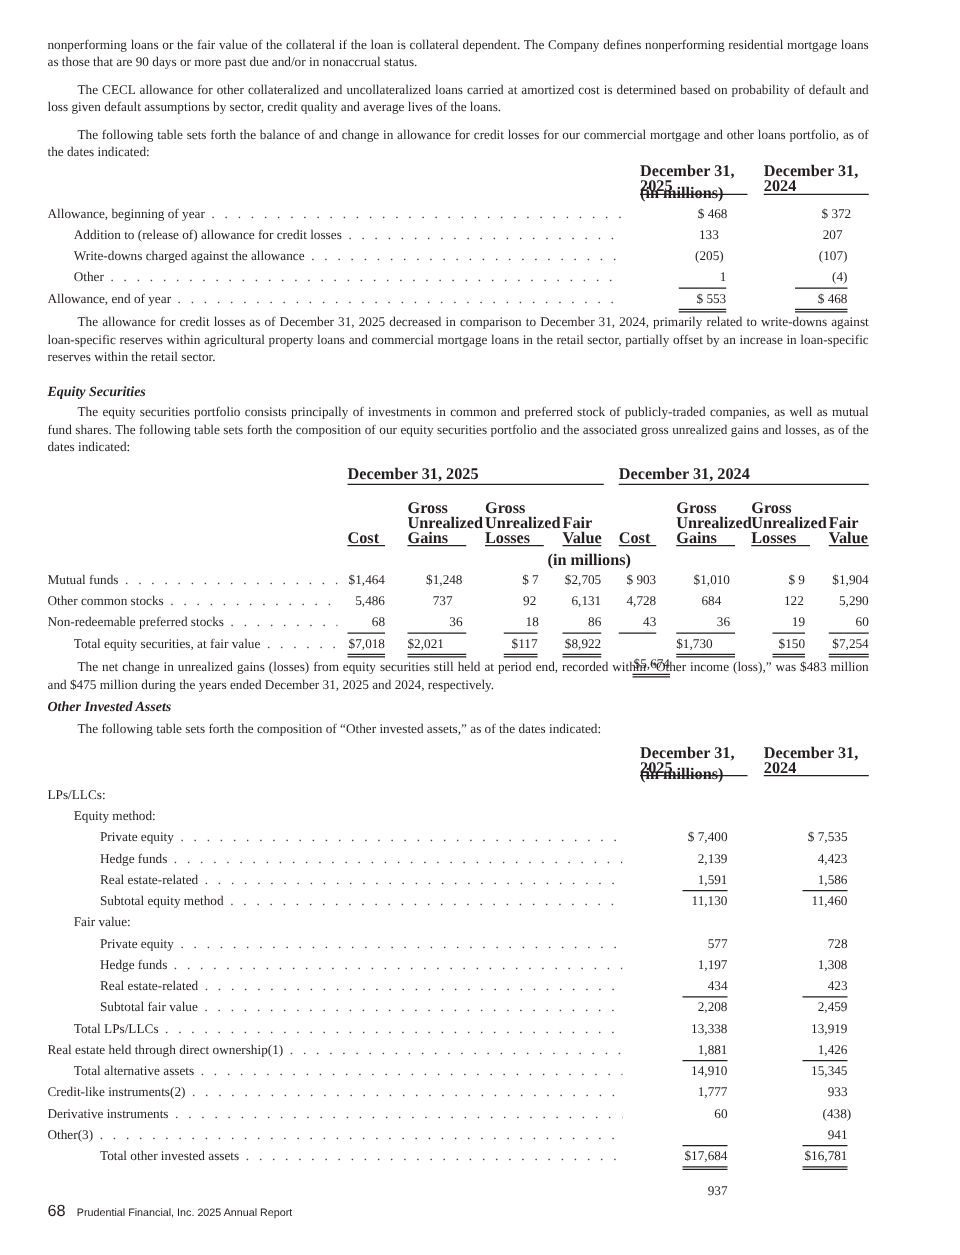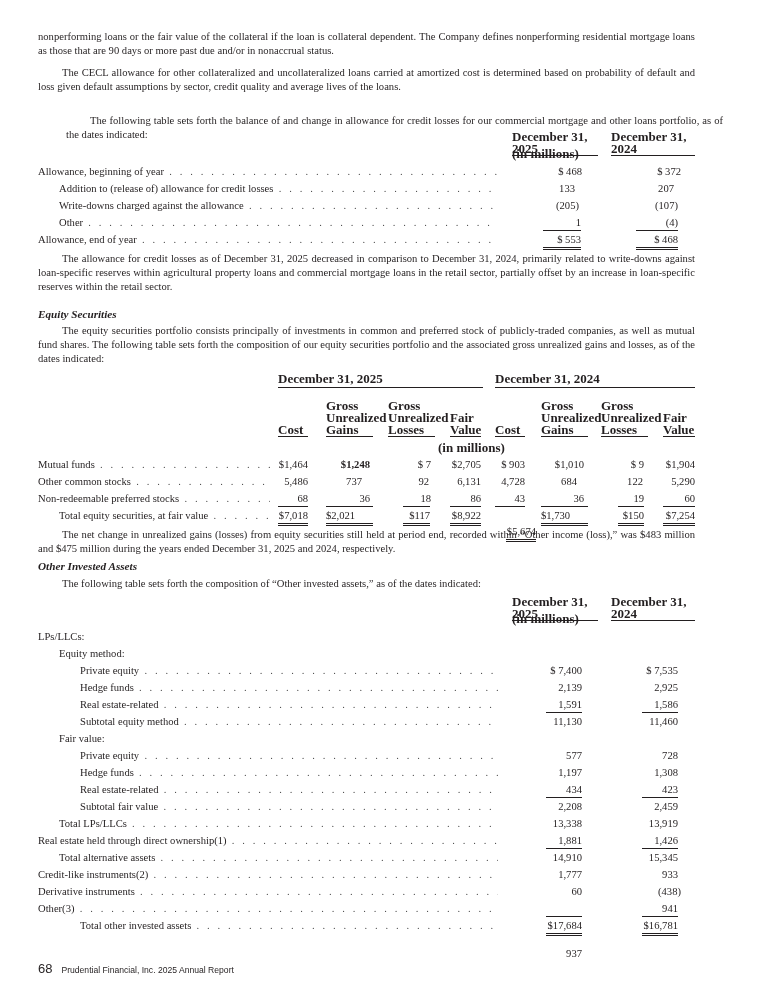--- a/index.html
+++ b/index.html
@@ -22,21 +22,21 @@
   .footer .pg { font-size:13px; margin-right:6px; }
   .footer .tx { font-size:8.6px; }
 </style>
 </head>
 <body>
 
 <div class="page">
 
   <p class="abs" style="top:30px;">nonperforming loans or the fair value of the collateral if the loan is collateral dependent. The Company defines nonperforming residential mortgage loans as those that are 90 days or more past due and/or in nonaccrual status.</p>
   <p class="abs indent" style="top:66px;">The CECL allowance for other collateralized and uncollateralized loans carried at amortized cost is determined based on probability of default and loss given default assumptions by sector, credit quality and average lives of the loans.</p>
-  <p class="abs indent" style="top:114px;margin-left:28px;">The following table sets forth the balance of and change in allowance for credit losses for our commercial mortgage and other loans portfolio, as of the dates indicated:</p>
+  <p class="abs indent" style="top:102px;">The following table sets forth the balance of and change in allowance for credit losses for our commercial mortgage and other loans portfolio, as of the dates indicated:</p>
 
   <div>
     <div class="hdr ul" style="left:474px; top:131px; width:86px;">December 31, 2025</div>
     <div class="hdr ul" style="left:573px; top:131px; width:84px;">December 31, 2024</div>
     <div class="hdr" style="left:474px; top:148px; width:183px; font-weight:bold;">(in millions)</div>
 
     <div class="row" style="top:165px;">
       <span class="lbl" style="left:0; width:460px;"><span>Allowance, beginning of year</span><span class="dots"> . . . . . . . . . . . . . . . . . . . . . . . . . . . . . . . . . . . . . . . . . . . . . . . . . .</span></span>
       <span class="num" style="left:474px; width:70px;">$ 468</span>
       <span class="num" style="left:573px; width:70px;">$ 372</span>
@@ -81,21 +81,21 @@
 
     <div class="hdr ul" style="left:457px; top:424px; width:30px;">Cost</div>
     <div class="hdr ul" style="left:503px; top:400px; width:47px;"><span>Gross</span><br><span>Unrealized</span><br><span>Gains</span></div>
     <div class="hdr ul" style="left:563px; top:400px; width:47px;"><span>Gross</span><br><span>Unrealized</span><br><span>Losses</span></div>
     <div class="hdr ul" style="left:625px; top:412px; width:32px;"><span>Fair</span><br><span>Value</span></div>
     <div class="hdr" style="left:400px; top:442px; width:100px;">(in millions)</div>
 
     <div class="row" style="top:458px;">
       <span class="lbl" style="left:0; width:232px;"><span>Mutual funds</span><span class="dots"> . . . . . . . . . . . . . . . . . . . . . . . . .</span></span>
       <span class="num" style="left:236px; width:34px;">$1,464</span>
-      <span class="num" style="left:288px; width:44px;font-weight:bold;">$1,248</span>
+      <span class="num" style="left:288px; width:44px;">$1,248</span>
       <span class="num" style="left:360px; width:33px;">$ 7</span>
       <span class="num" style="left:405px; width:38px;">$2,705</span>
       <span class="num" style="left:453px; width:34px;">$ 903</span>
       <span class="num" style="left:503px; width:43px;">$1,010</span>
       <span class="num" style="left:573px; width:33px;">$ 9</span>
       <span class="num" style="left:617px; width:40px;">$1,904</span>
     </div>
     <div class="row" style="top:475px;">
       <span class="lbl" style="left:0; width:232px;"><span>Other common stocks</span><span class="dots"> . . . . . . . . . . . . . . . . . . .</span></span>
       <span class="num" style="left:236px; width:34px;">5,486</span>
@@ -158,21 +158,21 @@
     </div>
 
     <div class="row" style="top:664px;">
       <span class="lbl" style="left:42px; width:418px;"><span>Private equity</span><span class="dots"> . . . . . . . . . . . . . . . . . . . . . . . . . . . . . . . . . . . . . . . . . . . . . . . . . . . . .</span></span>
       <span class="num" style="left:474px; width:70px;">$ 7,400</span>
       <span class="num" style="left:573px; width:67px;">$ 7,535</span>
     </div>
     <div class="row" style="top:681px;">
       <span class="lbl" style="left:42px; width:418px;"><span>Hedge funds</span><span class="dots"> . . . . . . . . . . . . . . . . . . . . . . . . . . . . . . . . . . . . . . . . . . . . . . . . . . . . . .</span></span>
       <span class="num" style="left:474px; width:70px;">2,139</span>
-      <span class="num" style="left:573px; width:67px;">2,925</span>
+      <span class="num" style="left:573px; width:67px;">4,423</span>
     </div>
     <div class="row" style="top:698px;">
       <span class="lbl" style="left:42px; width:418px;"><span>Real estate-related</span><span class="dots"> . . . . . . . . . . . . . . . . . . . . . . . . . . . . . . . . . . . . . . . . . . . . . . . . . .</span></span>
       <span class="num" style="left:474px; width:70px;">1,591</span>
       <span class="num" style="left:573px; width:67px;">1,586</span>
     </div>
     <div class="tline" style="position:absolute; left:508px; top:712px; width:36px;"></div>
     <div class="tline" style="position:absolute; left:604px; top:712px; width:36px;"></div>
     <div class="row" style="top:715px;">
       <span class="lbl" style="left:42px; width:418px;"><span>Subtotal equity method</span><span class="dots"> . . . . . . . . . . . . . . . . . . . . . . . . . . . . . . . . . . . . . . . . . . . .</span></span>

